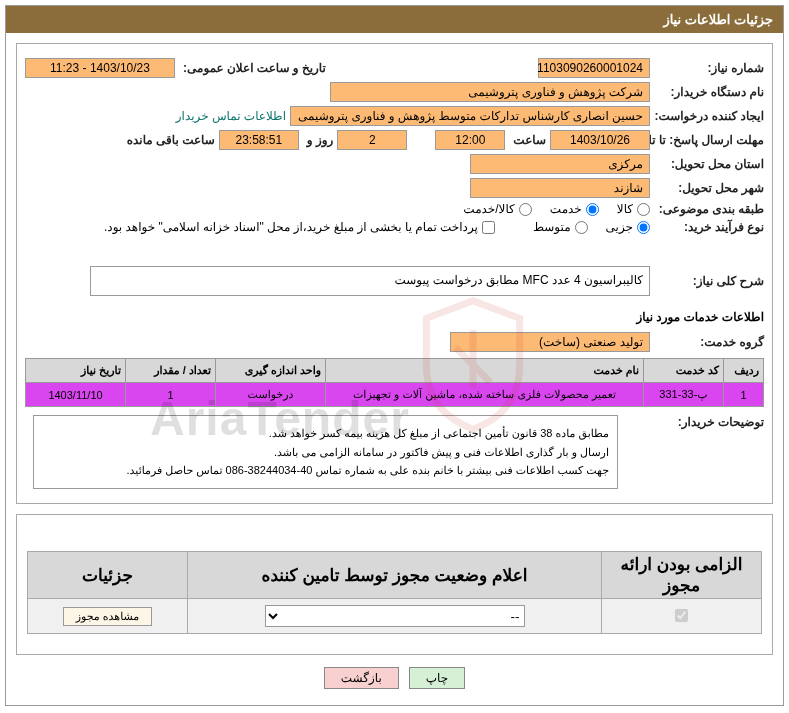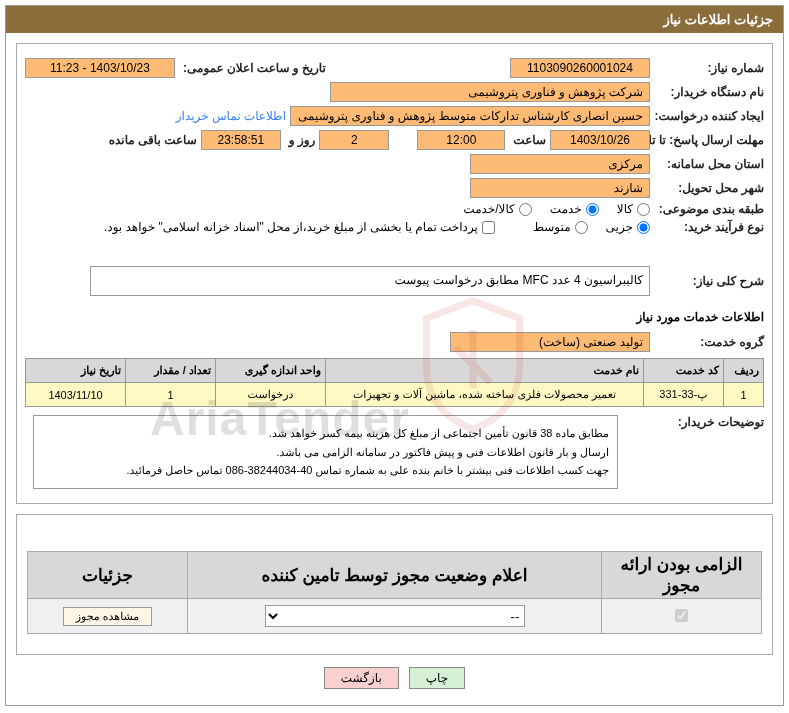--- a/index.html
+++ b/index.html
@@ -5,29 +5,29 @@
 * { box-sizing: border-box; margin: 0; padding: 0; }
 body { font-family: Tahoma, Arial, sans-serif; font-size: 12px; background: #fff; direction: rtl; width: 789px; }
 .container { border: 1px solid #999; margin: 5px; padding-bottom: 10px; }
 .header-bar { background: #8a6d3b; color: #fff; padding: 6px 10px; font-weight: bold; font-size: 13px; }
 .section { border: 1px solid #aaa; margin: 10px; padding: 10px 8px; }
 .section-title-bar { background: #eae3d6; border: 1px solid #bbb; margin: 10px; padding: 5px 10px; font-weight: bold; font-size: 12px; }
 .row { display: flex; align-items: center; margin: 4px 0; gap: 4px; flex-wrap: wrap; }
 .label { font-weight: bold; font-size: 12px; color: #222; white-space: nowrap; padding-left: 4px; }
 .field { border: 1px solid #999; background: #fdba74; padding: 2px 6px; min-height: 20px; font-size: 12px; text-align: center; display: inline-block; }
 .field-wide { width: 320px; text-align: right; padding-right: 6px; }
-.link { color: #3b82f6; cursor: pointer; font-size: 12px; }
+.link { color: #0f766e; cursor: pointer; font-size: 12px; }
 .radio-group { display: inline-flex; gap: 18px; align-items: center; }
 .radio-item { display: inline-flex; align-items: center; gap: 4px; }
 .radio-item input[type="radio"] { margin: 0; }
 .checkbox-item { display: inline-flex; align-items: center; gap: 4px; }
 .desc-box { border: 1px solid #999; padding: 6px; margin: 6px 0; min-height: 30px; font-size: 12px; width: 560px; }
 .table { width: 100%; border-collapse: collapse; margin-top: 6px; }
 .table th { background: #d8d8d8; border: 1px solid #999; padding: 5px 4px; font-size: 11px; font-weight: bold; text-align: right; }
-.table td { background: #fef9c3; border: 1px solid #999; padding: 5px 4px; font-size: 11px; text-align: center; }
+.table td { background: #d946ef; border: 1px solid #999; padding: 5px 4px; font-size: 11px; text-align: center; }
 .note-box { border: 1px solid #999; padding: 8px; margin: 8px 40px 4px 8px; font-size: 11px; line-height: 1.7; }
 .note-row { display: flex; align-items: flex-start; gap: 6px; }
 .license-table { width: 100%; border-collapse: collapse; margin: 18px 0 10px 0; }
 .license-table th { background: #d8d8d8; border: 1px solid #aaa; padding: 2px; font-size: 17px; font-weight: bold; text-align: center; }
 .license-table td { background: #f0f0f0; border: 1px solid #aaa; padding: 6px; text-align: center; font-size: 11px; }
 .select-empty { width: 260px; height: 22px; border: 1px solid #999; background: #fff; }
 .btn-small { background: #fdf5e6; border: 1px solid #999; padding: 2px 12px; font-size: 11px; cursor: pointer; font-family: inherit; }
 .btn-row { display: flex; justify-content: center; gap: 10px; margin: 12px 0 6px 0; }
 .btn { padding: 3px 16px; font-size: 12px; font-family: inherit; border: 1px solid #888; cursor: pointer; }
 .btn-print { background: #d6f0d6; }
@@ -54,51 +54,51 @@
   <span class="watermark-text">AriaTender</span>
 </div>
 
 <div class="container">
   <div class="header-bar">جزئیات اطلاعات نیاز</div>
 
   <div class="section">
 
     <div class="row">
       <span class="label small-gap">شماره نیاز:</span>
-      <span class="field" style="width:140px">1103090260001024</span>
+      <span class="field" style="width:112px">1103090260001024</span>
       <span class="spacer"></span>
       <span class="label">تاریخ و ساعت اعلان عمومی:</span>
       <span class="field" style="width:150px">1403/10/23 - 11:23</span>
     </div>
 
     <div class="row">
       <span class="label small-gap">نام دستگاه خریدار:</span>
       <span class="field field-wide">شرکت پژوهش و فناوری پتروشیمی</span>
     </div>
 
     <div class="row">
       <span class="label small-gap">ایجاد کننده درخواست:</span>
       <span class="field field-wide" style="width:360px">حسین انصاری کارشناس تدارکات متوسط پژوهش و فناوری پتروشیمی</span>
       <span class="link">اطلاعات تماس خریدار</span>
     </div>
 
     <div class="row">
       <span class="label small-gap">مهلت ارسال پاسخ: تا تاریخ:</span>
       <span class="field" style="width:100px">1403/10/26</span>
       <span class="label">ساعت</span>
-      <span class="field" style="width:88px">12:00</span>
+      <span class="field" style="width:70px">12:00</span>
       <span style="width:20px"></span>
       <span class="field" style="width:70px">2</span>
       <span class="label">روز و</span>
       <span class="field" style="width:80px">23:58:51</span>
       <span class="label">ساعت باقی مانده</span>
     </div>
 
     <div class="row">
-      <span class="label small-gap">استان محل سامانه:</span>
+      <span class="label small-gap">استان محل تحویل:</span>
       <span class="field" style="width:180px;text-align:right">مرکزی</span>
     </div>
 
     <div class="row">
       <span class="label small-gap">شهر محل تحویل:</span>
       <span class="field" style="width:180px;text-align:right">شازند</span>
     </div>
 
     <div class="row">
       <span class="label small-gap">طبقه بندی موضوعی:</span>
@@ -171,21 +171,21 @@
           <td>1</td>
           <td>1403/11/10</td>
         </tr>
       </tbody>
     </table>
 
     <div class="note-row">
       <span class="label" style="width:100px;padding-top:8px">توضیحات خریدار:</span>
       <div class="note-box" style="flex:1">
         <div>مطابق ماده 38 قانون تأمین اجتماعی از مبلغ کل هزینه بیمه کسر خواهد شد.</div>
-        <div>ارسال و بار قانون اطلاعات فنی و پیش فاکتور در سامانه الزامی می باشد.</div>
+        <div>ارسال و بار گذاری اطلاعات فنی و پیش فاکتور در سامانه الزامی می باشد.</div>
         <div>جهت کسب اطلاعات فنی بیشتر با خانم بنده علی به شماره تماس 40-38244034-086 تماس حاصل فرمائید.</div>
       </div>
     </div>
 
   </div>
 
 
   <div class="license-section">
     <table class="license-table">
       <thead>

